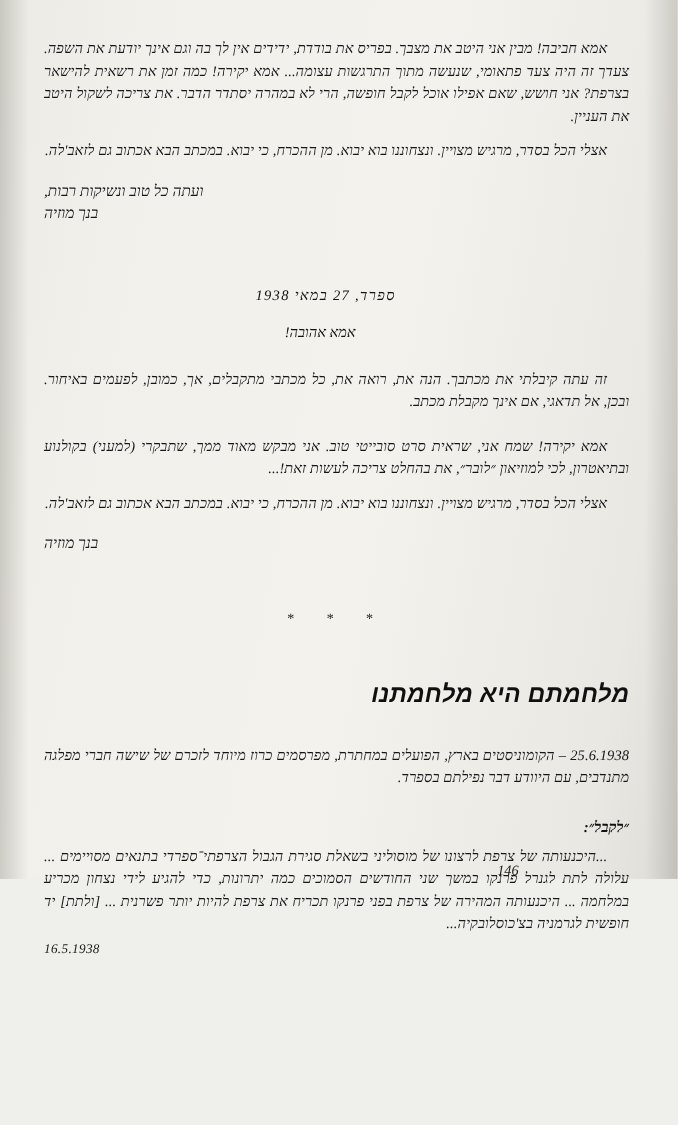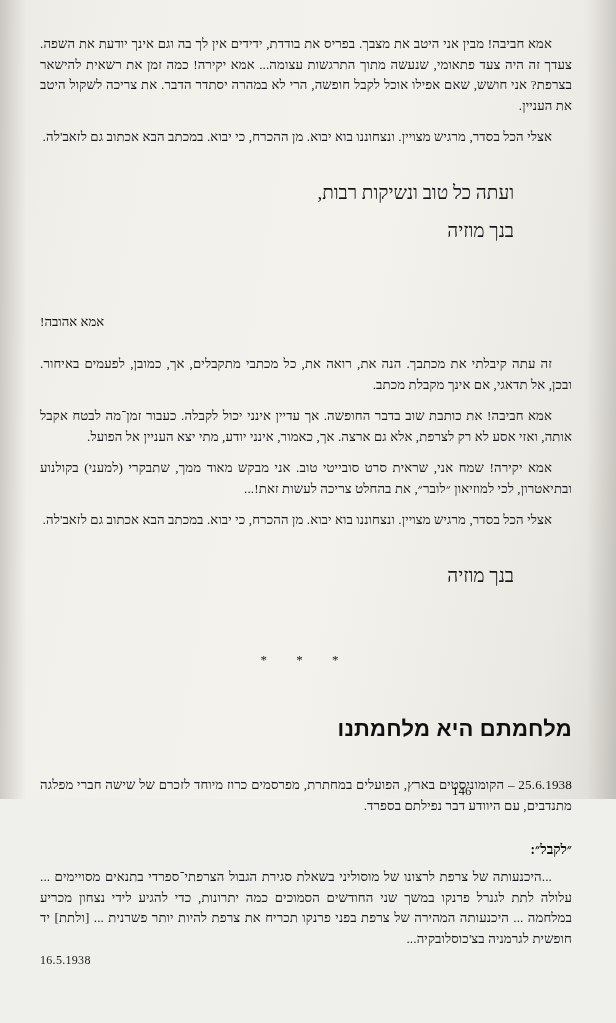--- a/index.html
+++ b/index.html
@@ -13,20 +13,21 @@
     overflow: hidden;
     font-family: "Liberation Serif", serif;
   }
   .page {
     position: relative;
     width: 616px;
     height: 799px;
     background: linear-gradient(100deg, #eceae4 0%, #f2f0ea 18%, #f4f2ec 55%, #eae8e2 88%, #dedcd6 100%);
     box-sizing: border-box;
     padding: 0;
+    font-style: italic;
   }
   
   .page:before {
     content: "";
     position: absolute;
     left: 0; top: 0; bottom: 0;
     width: 26px;
     background: linear-gradient(to right, rgba(120,118,110,0.30), rgba(120,118,110,0.0));
     pointer-events: none;
   }
@@ -54,40 +55,40 @@
     color: #16161a;
     text-align: justify;
     text-indent: 20px;
     letter-spacing: 0.1px;
   }
   p.para.noindent { text-indent: 0; }
   .gap-sm { height: 9px; }
   .gap-md { height: 15px; }
   .gap-lg { height: 24px; }
   .signature {
-    margin: 18px;
-    font-size: 19px;
+    margin: 0;
+    font-size: 14px;
     line-height: 20.5px;
     color: #16161a;
-    text-align: right;
+    text-align: left;
     padding-right: 40px;
   }
   .letter-head {
     font-size: 13.2px;
     line-height: 21px;
     color: #111;
     text-align: center;
     padding-right: 20px;
     letter-spacing: 1.2px;
   }
   .letter-greeting {
     font-size: 13.2px;
     line-height: 20.5px;
     color: #111;
-    text-align: left;
+    text-align: center;
     padding-right: 30px;
   }
   .stars {
     text-align: center;
     font-size: 13px;
     letter-spacing: 13px;
     color: #1a1a1a;
     margin: 0;
     padding-right: 0;
   }
@@ -141,25 +142,25 @@
       <p class="para">אצלי הכל בסדר, מרגיש מצויין. ונצחוננו בוא יבוא. מן ההכרח, כי יבוא. במכתב הבא אכתוב גם לזאב'לה.</p>
       <div class="gap-md"></div>
       <p class="signature">ועתה כל טוב ונשיקות רבות,</p>
       <p class="signature">בנך מוזיה</p>
     </div>
 
     <div class="gap-lg"></div>
     <div class="gap-md"></div>
 
     <div>
+      <p class="letter-head">ספרד, 27 במאי 1938</p>
       <p class="letter-greeting">אמא אהובה!</p>
       <div class="gap-sm"></div>
       <p class="para">זה עתה קיבלתי את מכתבך. הנה את, רואה את, כל מכתבי מתקבלים, אך, כמובן, לפעמים באיחור. ובכן, אל תדאגי, אם אינך מקבלת מכתב.</p>
       <div class="gap-sm"></div>
-      <p class="para">אמא חביבה! את כותבת שוב בדבר החופשה. אך עדיין אינני יכול לקבלה. כעבור זמן־מה לבטח אקבל אותה, ואזי אסע לא רק לצרפת, אלא גם ארצה. אך, כאמור, אינני יודע, מתי יצא העניין אל הפועל.</p>
       <div class="gap-sm"></div>
       <p class="para">אמא יקירה! שמח אני, שראית סרט סובייטי טוב. אני מבקש מאוד ממך, שתבקרי (למענ‎י) בקולנוע ובתיאטרון, לכי למוזיאון ״לובר״, את בהחלט צריכה לעשות זאת!...</p>
       <div class="gap-sm"></div>
       <p class="para">אצלי הכל בסדר, מרגיש מצויין. ונצחוננו בוא יבוא. מן ההכרח, כי יבוא. במכתב הבא אכתוב גם לזאב'לה.</p>
       <div class="gap-md"></div>
       <p class="signature">בנך מוזיה</p>
     </div>
 
     <div class="gap-lg"></div>
     <div class="gap-lg"></div>

